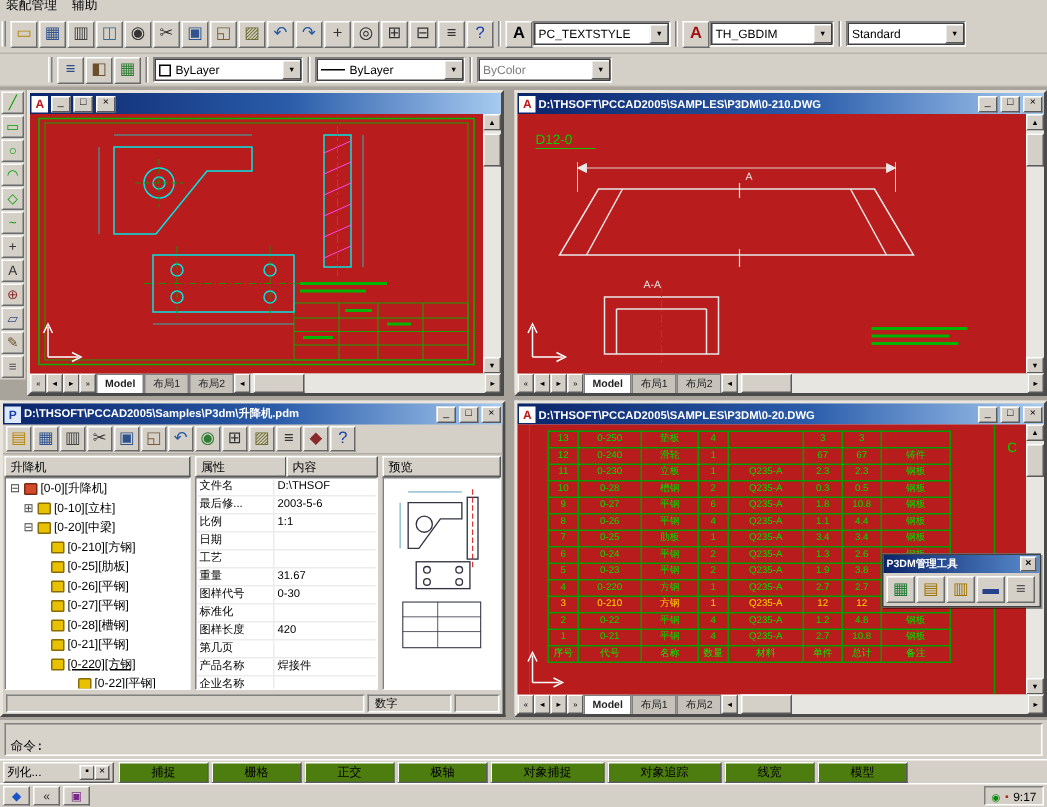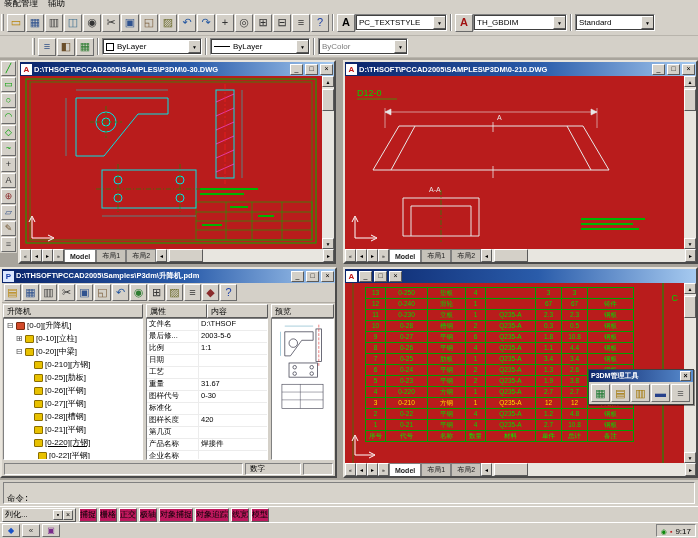--- a/index.html
+++ b/index.html
@@ -9,21 +9,21 @@
   .tbn { width:18px; height:18px; border:1px solid; border-color:#ffffff #6a6a6a #6a6a6a #ffffff; background:#d4d0c8;
          display:flex; align-items:center; justify-content:center; padding:0; cursor:default; }
   .tbn .g { font-size:11px; line-height:11px; }
   .bold { font-weight:bold; }
   .sep { width:2px; height:17px; border-left:1px solid #808080; border-right:1px solid #ffffff; margin:0 3px; }
   .grip { width:3px; height:17px; border-left:1px solid #ffffff; border-right:1px solid #808080; margin:0 3px 0 1px; }
   .combo { display:flex; align-items:center; height:17px; background:#ffffff; border:1px solid; border-color:#808080 #ffffff #ffffff #808080; outline:1px solid #404040; outline-offset:-2px; padding-left:3px; gap:3px; }
   .combo .cval { flex:1; font-size:8px; white-space:nowrap; overflow:hidden; }
   .combo .carr { width:13px; height:13px; background:#d4d0c8; border:1px solid; border-color:#ffffff #5a5a5a #5a5a5a #ffffff; font-size:5px; display:flex; align-items:center; justify-content:center; }
   .combo.disabled .cval { color:#7c7c7c; }
-  .w80{width:80px}.w86{width:94px}.w92{width:92px}.w100{width:100px}.w90{width:90px}
+  .w80{width:80px}.w86{width:83px}.w92{width:92px}.w100{width:100px}.w90{width:90px}
   .swatch { width:8px; height:8px; background:#ffffff; border:1px solid #000; }
   .ltline { width:16px; border-top:1px solid #000; }
 
   
   .menubar { height:10px; display:flex; align-items:flex-end; padding-left:4px; gap:10px; background:#d4d0c8; overflow:hidden; }
   .menu-item { font-size:8.5px; color:#000; }
   .toolbar { display:flex; align-items:center; background:#d4d0c8; border-bottom:1px solid #b8b4ac; }
   .row1 { height:26px; }
   .row2 { height:22px;padding-left:31px; }
   .iconrow { display:flex; gap:1px; align-items:center; }
@@ -70,21 +70,21 @@
   .pal-close { width:11px; height:10px; background:#d4d0c8; color:#000; border:1px solid; border-color:#fff #5a5a5a #5a5a5a #fff; font-size:7px; line-height:8px; text-align:center; }
   .pal-body { display:flex; gap:1px; padding:2px; }
   .pal-body .tbn { width:19px; height:18px; }
 
   
   .pdm-toolbar { height:20px; display:flex; align-items:center; gap:1px; padding:0 2px; border-bottom:1px solid #b0aca4; }
   .pdm-toolbar .tbn { width:17px; height:17px; }
   .pdm-body { display:flex; height:158px; padding:1px; gap:0; }
   .splitter { width:3px; }
   .pane { display:flex; flex-direction:column; }
-  .tree-pane { width:140px; }
+  .tree-pane { width:124px; }
   .prop-pane { width:122px; }
   .prev-pane { flex:1; }
   .pane-h { height:14px; background:#d4d0c8; border:1px solid; border-color:#fff #5a5a5a #5a5a5a #fff; font-size:8px; display:flex; align-items:center; padding:0 3px; }
   .sunken-white { flex:1; background:#ffffff; border:1px solid; border-color:#808080 #fff #fff #808080; overflow:hidden; }
   .trow { height:13px; display:flex; align-items:center; gap:2px; white-space:nowrap; }
   .trow .exp { width:8px; font-size:8px; color:#444; text-align:center; flex:none; }
   .tico { width:9px; height:8px; background:#e8c100; border:1px solid #8a6d00; border-radius:1px; flex:none; }
   .trow.root .tico { background:#d24a2a; border-color:#7a2a10; }
   .tlabel { font-size:8px; }
   .prop-h { height:14px; display:flex; }
@@ -99,21 +99,21 @@
 
   
   .cmdline { height:26px; padding:2px 3px; background:#d4d0c8; }
   .cmdtext { height:100%; border:1px solid; border-color:#808080 #fff #fff #808080; background:#d7d3cb; padding:0 3px; font-family:"DejaVu Sans Mono","Liberation Mono",monospace; font-size:8.5px; color:#111; display:flex; flex-direction:column; justify-content:flex-end; }
   .cline { height:10px; line-height:10px; }
   .statusrow { height:16px; display:flex; align-items:center; gap:3px; padding:0 2px; background:#d4d0c8; border-top:1px solid #fff; }
   .minipal { width:74px; height:14px; display:flex; align-items:center; background:#d4d0c8; border:1px solid; border-color:#fff #5a5a5a #5a5a5a #fff; font-size:8px; padding:0 2px; }
   .minipal span:first-child { flex:1; white-space:nowrap; overflow:hidden; }
   .mp-btn { width:10px; height:10px; border:1px solid; border-color:#fff #5a5a5a #5a5a5a #fff; font-size:7px; line-height:8px; text-align:center; }
   .toggles { display:flex; gap:2px; }
-  .toggle { height:14px; padding:0 0; background:#be185d; border:1px solid; border-color:#fff #5a5a5a #5a5a5a #fff; font-size:8px; }
+  .toggle { height:14px; padding:0 21px; background:#4d7c0f; border:1px solid; border-color:#fff #5a5a5a #5a5a5a #fff; font-size:8px; }
   .taskbar { height:16px; display:flex; align-items:center; gap:2px; padding:0 2px; background:#d4d0c8; border-top:1px solid #fff; }
   .tb-left { display:flex; gap:2px; }
   .tb-left .tbn { width:18px; height:13px; }
   .tb-left .tbn .g { font-size:8px; }
   .tb-fill { flex:1; }
   .tray { height:13px; display:flex; align-items:flex-end; gap:3px; border:1px solid; border-color:#808080 #fff #fff #808080; padding:0 4px; }
   .tray-ico { font-size:7px; }
   .clock { font-size:8px; }
 
   
@@ -289,21 +289,20 @@
           <span class="g" style="color: rgb(107, 79, 42);">✎</span>
         </button>
         <button class="tbn">
           <span class="g" style="color: rgb(85, 85, 85);">≡</span>
         </button>
       </div>
 
     <div class="win" style="left:18px;top:2px;width:318px;height:204px">
       <div class="titlebar">
         <span class="wicon">A</span>
-        <span class="wtitle">D:\THSOFT\PCCAD2005\SAMPLES\P3DM\0-30.DWG</span>
         <span class="wbtn">_</span>
         <span class="wbtn">□</span>
         <span class="wbtn">×</span>
       </div>
       <div class="canvasrow" style="height:173px">
         <div class="canvas">
           <svg viewBox="0 0 302 173" preserveAspectRatio="none">
             <rect x="6" y="3" width="290" height="164" fill="none" stroke="#00b400" stroke-width="1"></rect>
             <rect x="10" y="6" width="282" height="158" fill="none" stroke="#00b400" stroke-width="0.6"></rect>
             <g stroke="#00b400" stroke-width="0.6" fill="none">
@@ -576,21 +575,21 @@
                 <span class="tico"></span>
                 <span class="tlabel">[0-21][平钢]</span>
               </div>
 
               <div class="trow" style="padding-left: 20px; text-decoration: underline;">
                 <span class="exp"></span>
                 <span class="tico"></span>
                 <span class="tlabel">[0-220][方钢]</span>
               </div>
 
-              <div class="trow" style="padding-left: 24px;">
+              <div class="trow" style="padding-left: 38px;">
                 <span class="exp"></span>
                 <span class="tico"></span>
                 <span class="tlabel">[0-22][平钢]</span>
               </div>
             </div>
         </div>
         <div class="splitter"></div>
         <div class="pane prop-pane">
           <div class="prop-h">
             <span class="ph">属性</span>
@@ -690,20 +689,21 @@
       <div class="pdm-status">
         <span class="stpanel grow"></span>
         <span class="stpanel w56">数字</span>
         <span class="stpanel w30"></span>
       </div>
     </div>
 
     <div class="win" style="left:343px;top:209px;width:355px;height:211px">
       <div class="titlebar">
         <span class="wicon">A</span>
+        <span class="wtitle">D:\THSOFT\PCCAD2005\SAMPLES\P3DM\0-20.DWG</span>
         <span class="wbtn">_</span>
         <span class="wbtn">□</span>
         <span class="wbtn">×</span>
       </div>
       <div class="canvasrow" style="height:180px">
         <div class="canvas">
           <svg viewBox="0 0 339 180" preserveAspectRatio="none" style="position:absolute;inset:0">
             <line x1="318" y1="0" x2="318" y2="180" stroke="#00a000" stroke-width="1"></line>
             <line x1="8" y1="0" x2="8" y2="180" stroke="#00a000" stroke-width="0.6"></line>
             <g stroke="#ffffff" stroke-width="1" fill="none">

